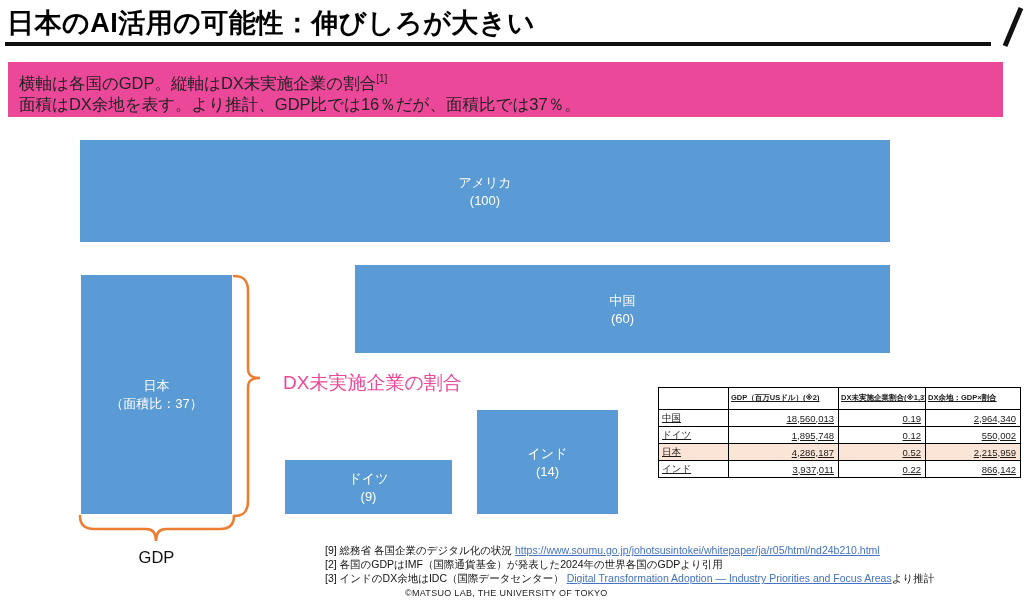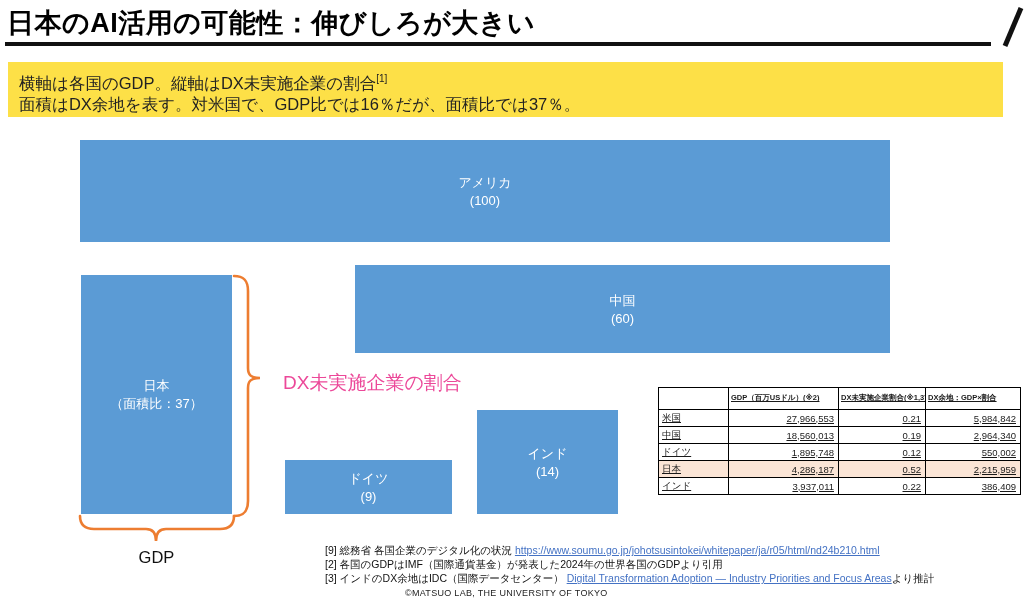--- a/index.html
+++ b/index.html
@@ -7,21 +7,21 @@
   body { font-family:"Liberation Sans","DejaVu Sans",sans-serif; background:#fff; position:relative; overflow:hidden; color:#1a1a1a; }
 
   .abs { position:absolute; }
 
   
   .slide-title { left:7px; top:5px; font-size:27px; font-weight:bold; color:#000; letter-spacing:0.5px; }
   .title-underline { left:5px; top:42px; width:986px; height:4px; background:#111; }
   .logo-slash { left:997px; top:0; width:27px; height:55px; }
 
   
-  .subtitle { left:8px; top:62px; width:995px; height:55px; background:#fde047; padding:6px 11px; font-size:16.5px; line-height:21px; color:#222; }
+  .subtitle { left:8px; top:62px; width:995px; height:55px; background:#ec4899; padding:6px 11px; font-size:16.5px; line-height:21px; color:#222; }
   .subtitle sup { font-size:10px; vertical-align:super; }
 
   
   .chart-area { left:0; top:0; width:855px; height:609px; pointer-events:none; }
   .bar { position:absolute; display:flex; flex-direction:column; align-items:center; justify-content:center; gap:3px; color:#fff; font-size:13px; line-height:15px; text-align:center; }
 
   .brace-svg { overflow:visible; }
   .dx-share-label { left:283px; top:370px; font-size:19px; color:#ec4899; }
   .gdp-axis-label { left:81px; top:548px; width:151px; text-align:center; font-size:16.5px; color:#111; }
 
@@ -44,21 +44,21 @@
 <body>
 
 <div class="abs slide-title">日本のAI活用の可能性：伸びしろが大きい</div>
 <div class="abs title-underline"></div>
 <svg class="abs logo-slash" viewBox="0 0 27 55">
   <line x1="8" y1="46" x2="24" y2="8" stroke="#111" stroke-width="5"></line>
 </svg>
 
 <div class="abs subtitle">
   <div><span>横軸は各国のGDP。縦軸はDX未実施企業の割合</span><sup>[1]</sup></div>
-  <div>面積はDX余地を表す。対米国で、GDP比では16％だが、面積比では37％。</div>
+  <div>面積はDX余地を表す。より推計、GDP比では16％だが、面積比では37％。</div>
 </div>
 
 <div class="abs chart-area">
     <div class="bar" style="left: 80px; top: 140px; width: 810px; height: 102px; background: rgb(91, 155, 213);">
       <div>アメリカ</div>
       <div>(100)</div>
     </div>
     <div class="bar" style="left: 355px; top: 265px; width: 535px; height: 88px; background: rgb(91, 155, 213);">
       <div>中国</div>
       <div>(60)</div>
@@ -98,26 +98,20 @@
     <thead>
         <tr>
           <th></th>
           <th>GDP（百万USドル）(※2)</th>
           <th>DX未実施企業割合(※1,3)</th>
           <th>DX余地：GDP×割合</th>
         </tr>
       </thead>
     <tbody>
         <tr>
-          <td class="cell-country">米国</td>
-          <td class="cell-num">27,966,553</td>
-          <td class="cell-num">0.21</td>
-          <td class="cell-num">5,984,842</td>
-        </tr>
-        <tr>
           <td class="cell-country">中国</td>
           <td class="cell-num">18,560,013</td>
           <td class="cell-num">0.19</td>
           <td class="cell-num">2,964,340</td>
         </tr>
         <tr>
           <td class="cell-country">ドイツ</td>
           <td class="cell-num">1,895,748</td>
           <td class="cell-num">0.12</td>
           <td class="cell-num">550,002</td>
@@ -125,21 +119,21 @@
         <tr style="background: rgb(251, 229, 214);">
           <td class="cell-country">日本</td>
           <td class="cell-num">4,286,187</td>
           <td class="cell-num">0.52</td>
           <td class="cell-num">2,215,959</td>
         </tr>
         <tr>
           <td class="cell-country">インド</td>
           <td class="cell-num">3,937,011</td>
           <td class="cell-num">0.22</td>
-          <td class="cell-num">386,409</td>
+          <td class="cell-num">866,142</td>
         </tr>
       </tbody>
   </table>
 </div>
 
 <div class="abs footnotes">
     <div class="fn"><span>[9] 総務省 各国企業のデジタル化の状況 </span><a class="link" href="#">https://www.soumu.go.jp/johotsusintokei/whitepaper/ja/r05/html/nd24b210.html</a></div>
     <div class="fn"><span>[2] 各国のGDPはIMF（国際通貨基金）が発表した2024年の世界各国のGDPより引用</span></div>
     <div class="fn"><span>[3] インドのDX余地はIDC（国際データセンター） </span><a class="link" href="#">Digital Transformation Adoption — Industry Priorities and Focus Areas</a><span>より推計</span></div>
   </div>

